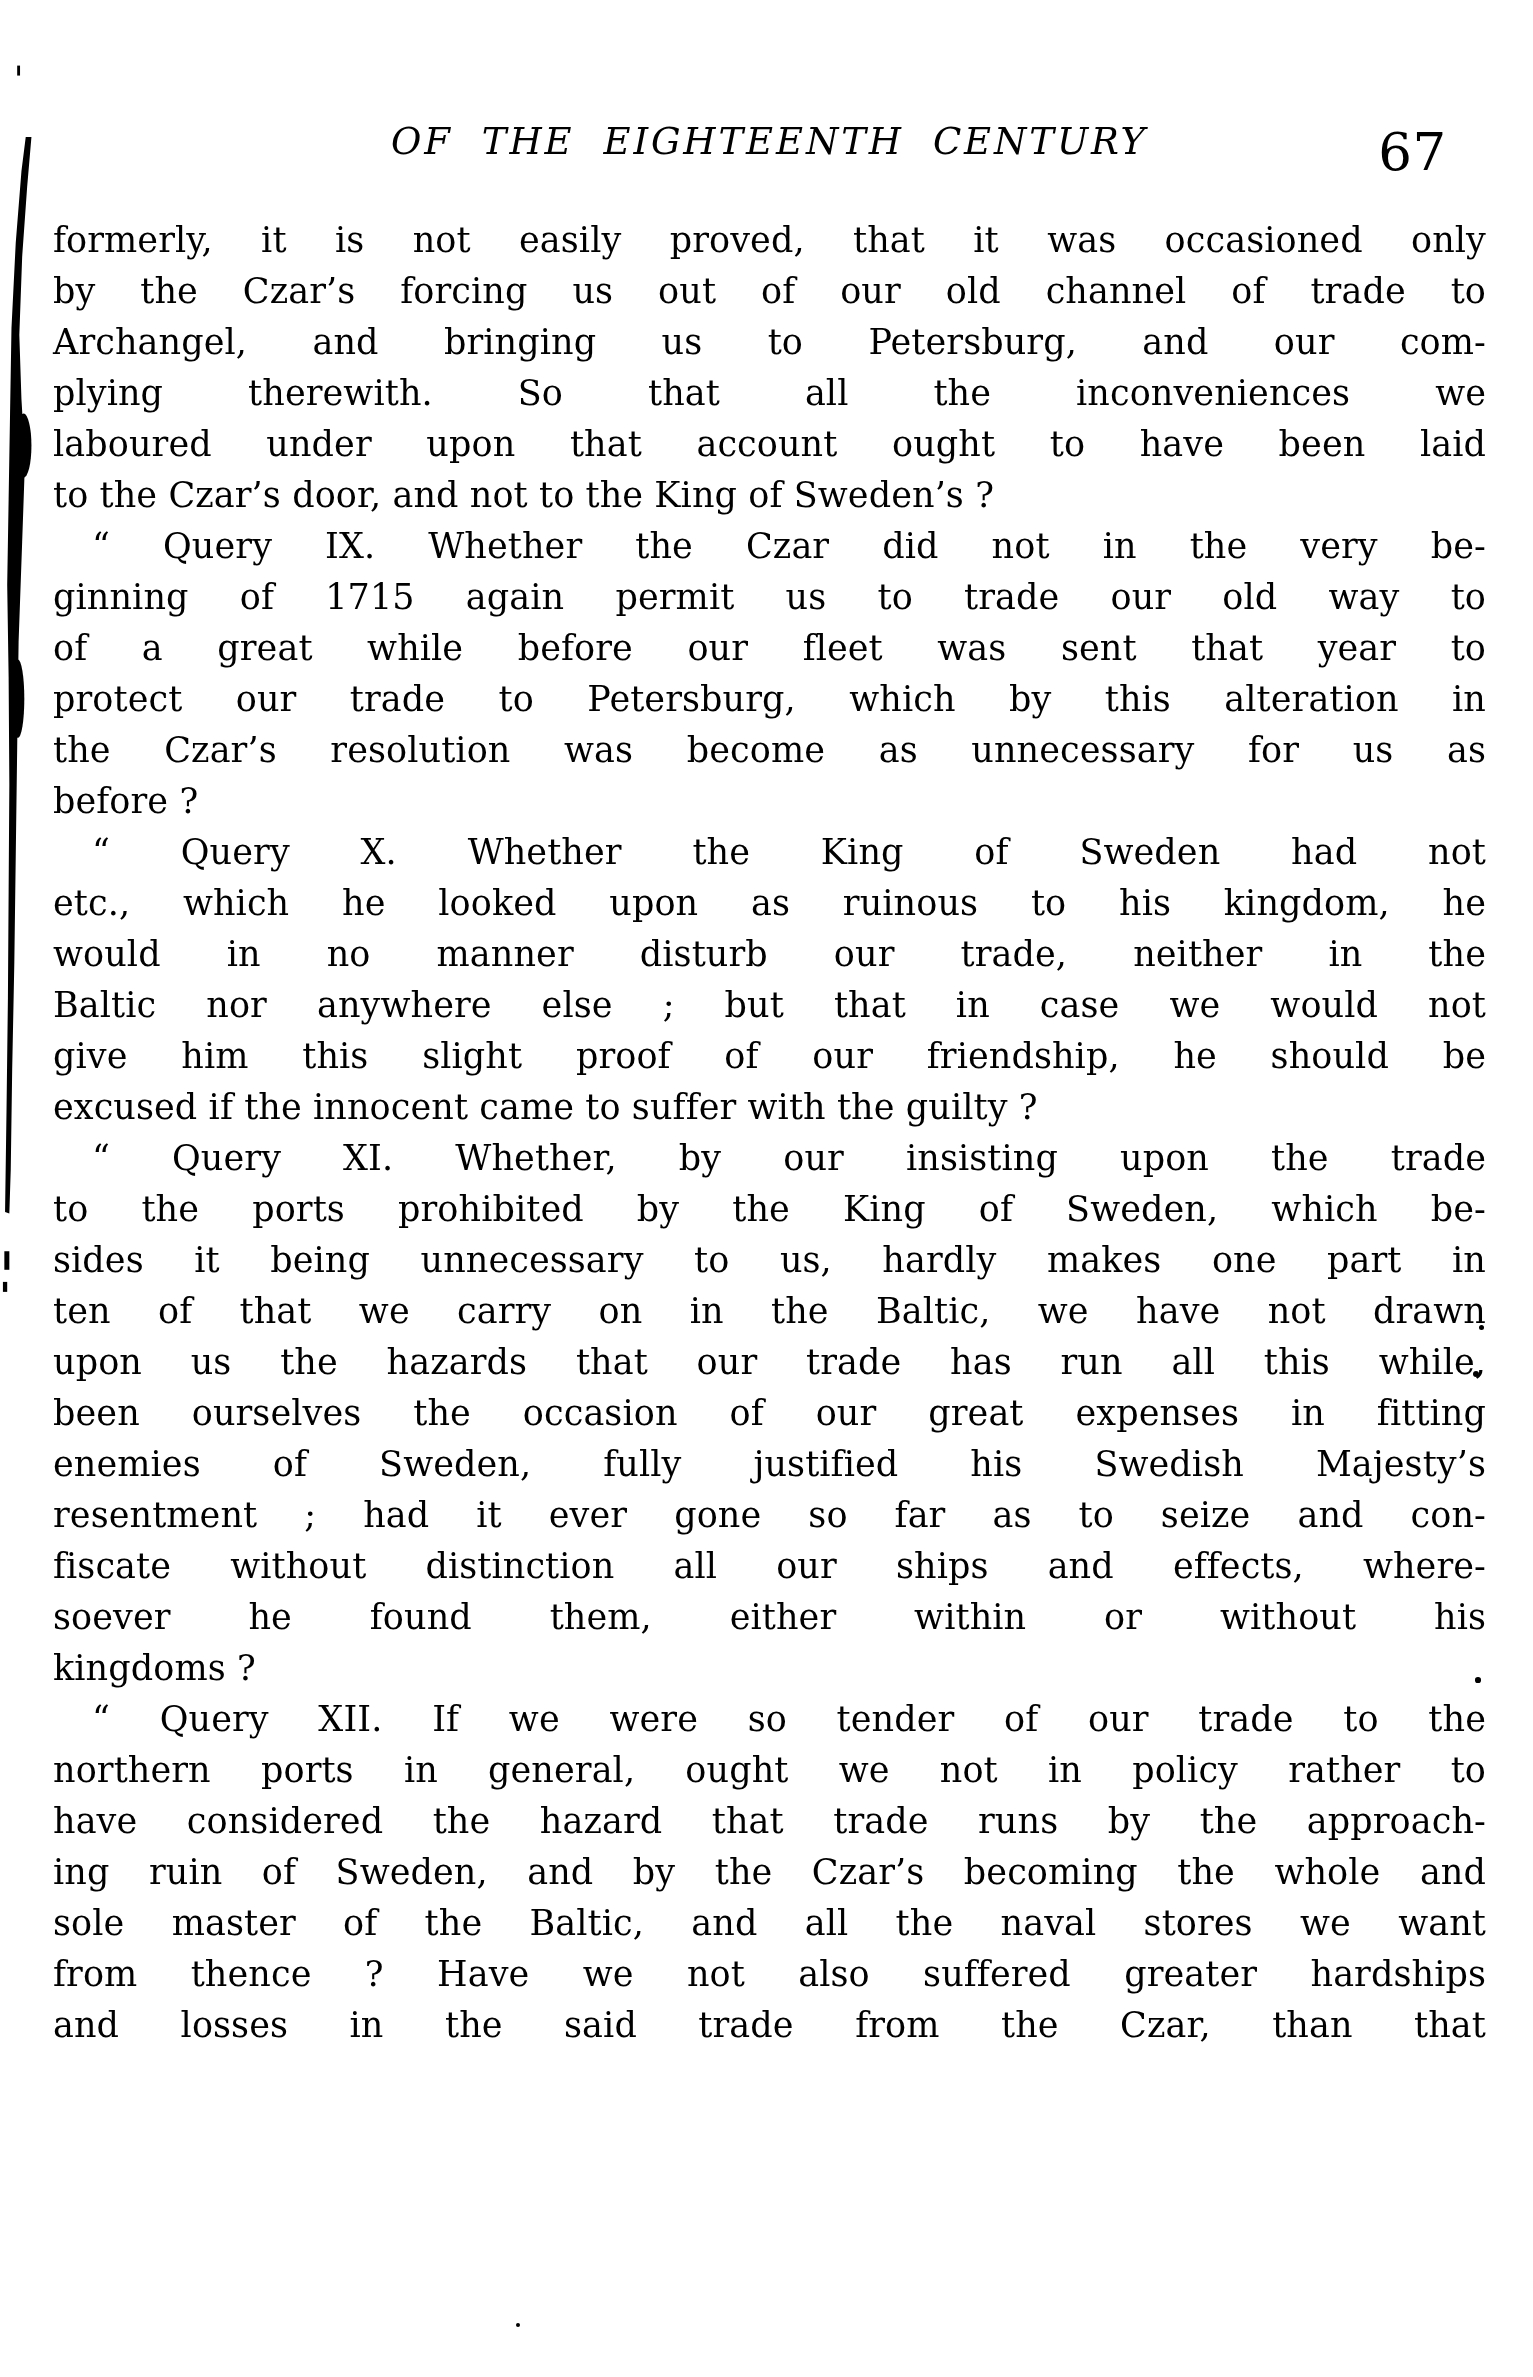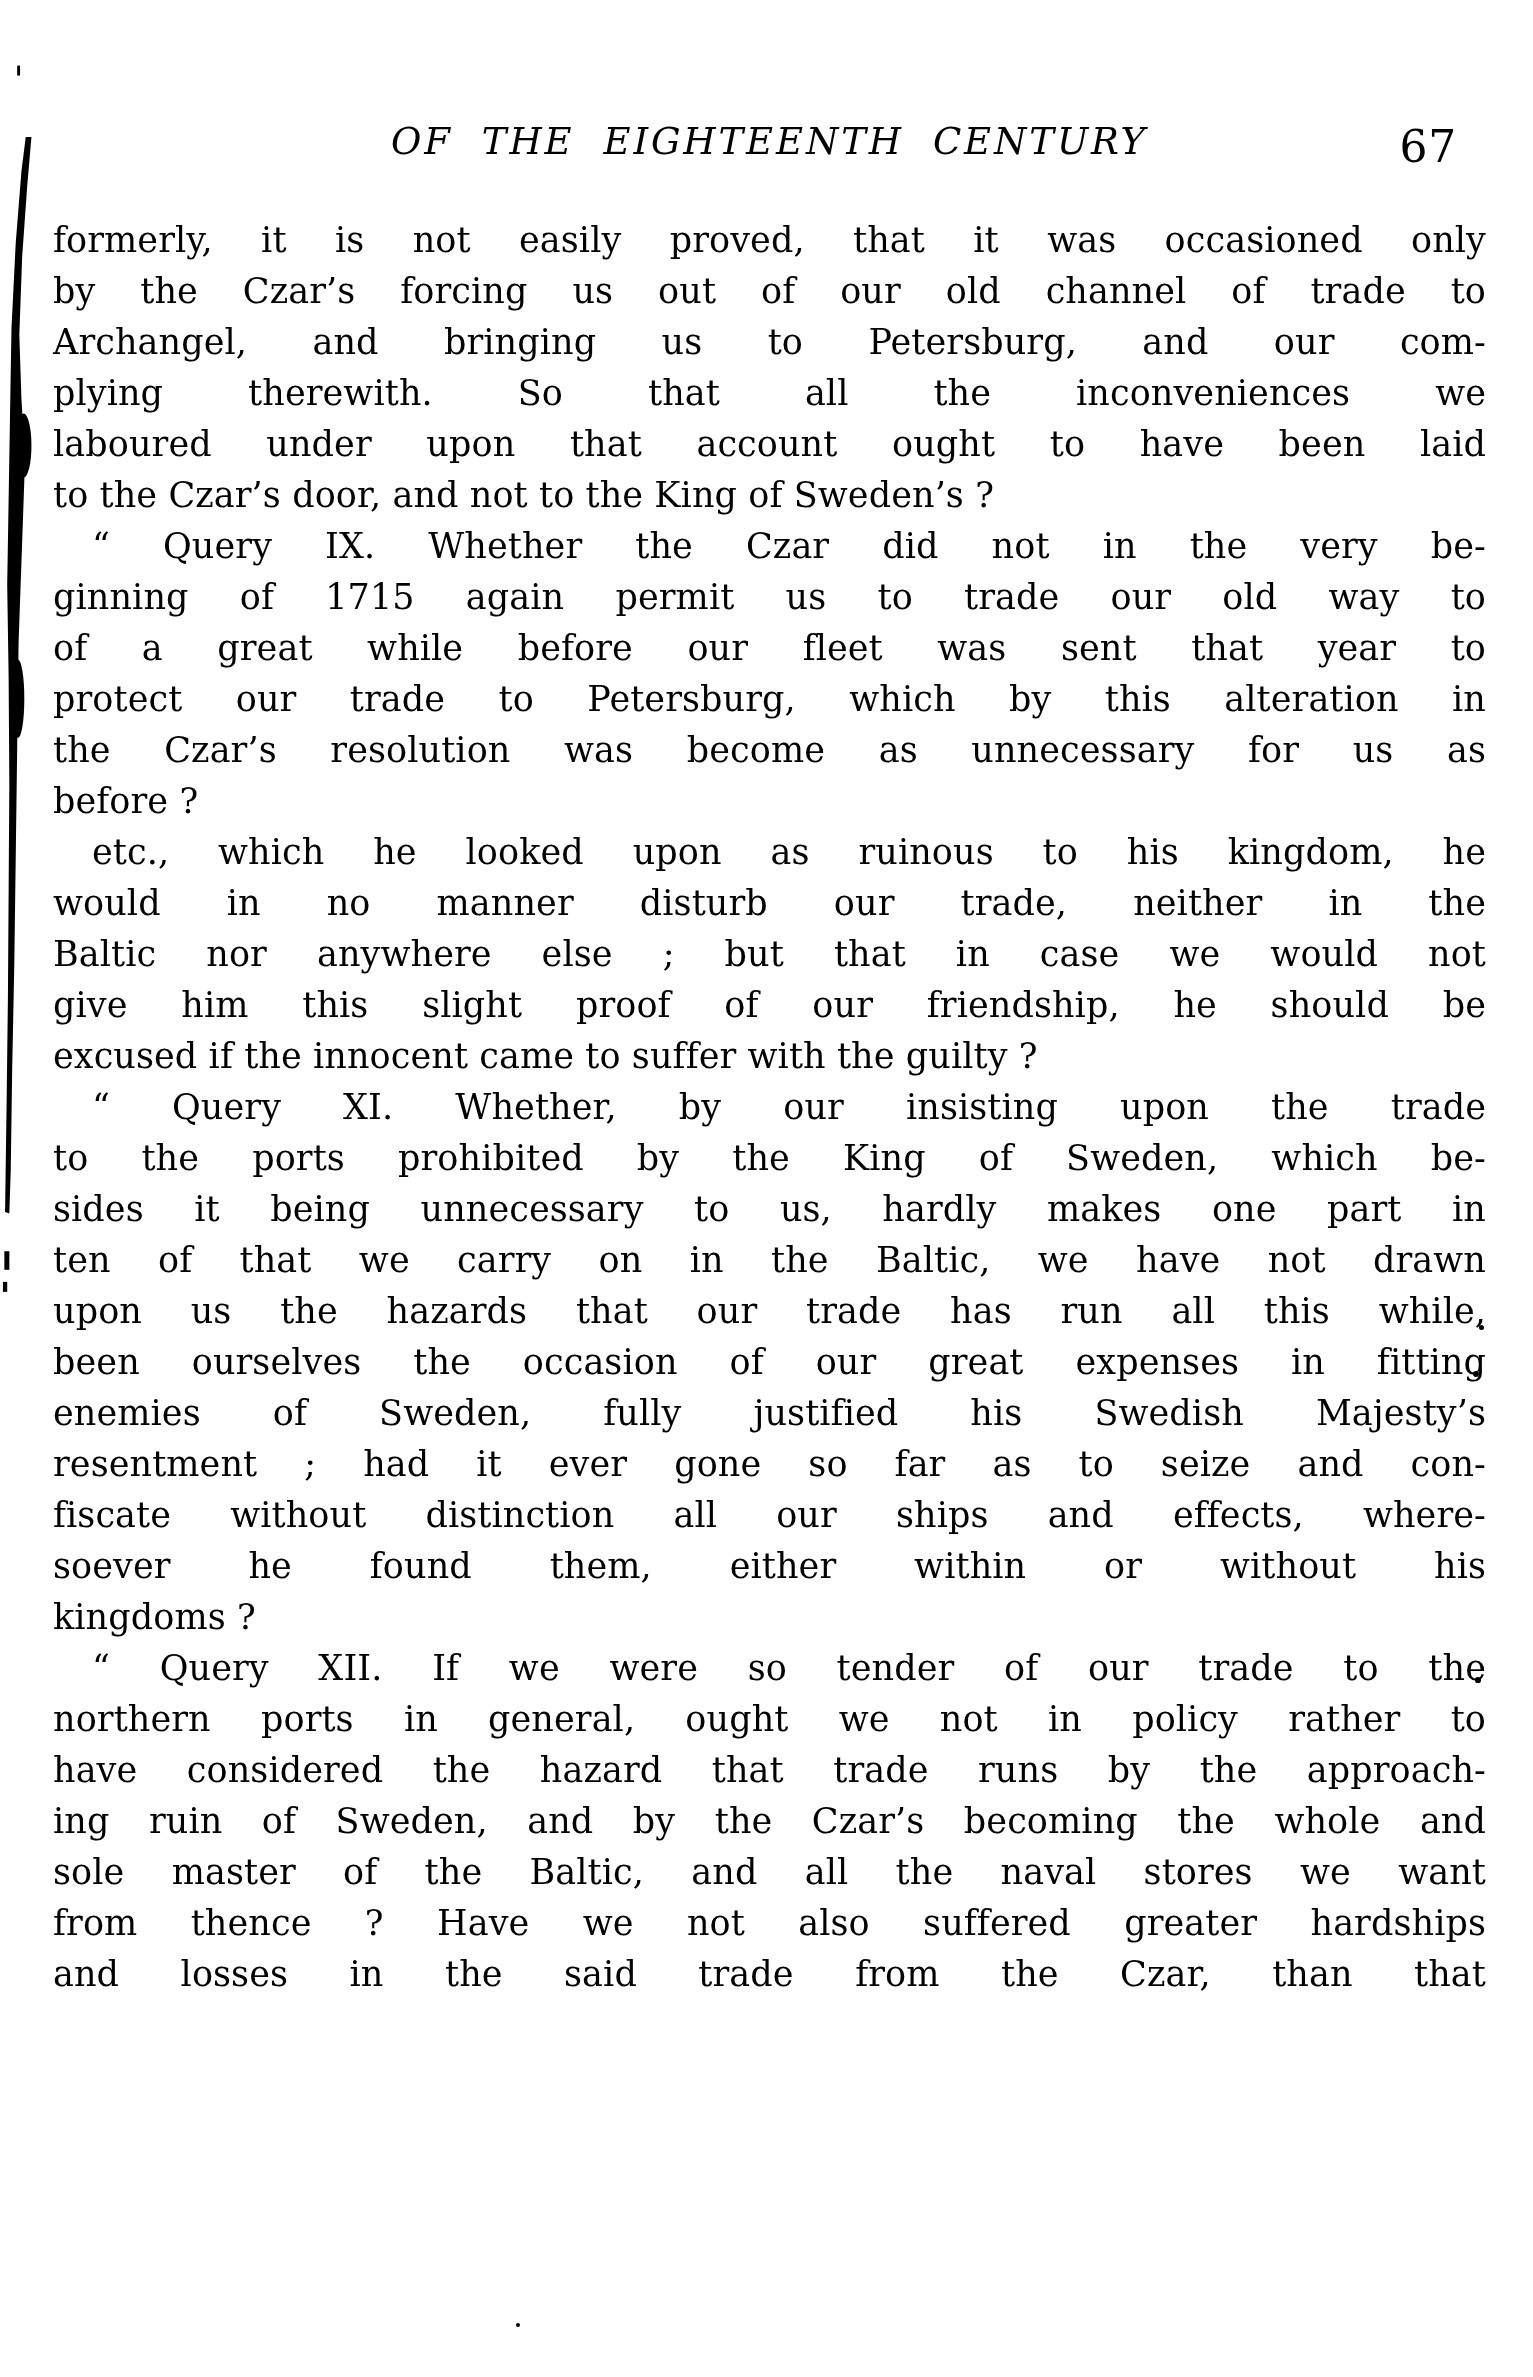--- a/index.html
+++ b/index.html
@@ -25,23 +25,23 @@
     left: 0; right: 0;
     text-align: center;
     font-style: italic;
     font-size: 37px;
     letter-spacing: 2.9px;
     word-spacing: 14.3px;
     white-space: nowrap;
   }
   .page-number {
     position: absolute;
-    right: 29px;
+    right: 39px;
     top: 1.4px;
-    font-size: 44px;
+    font-size: 53px;
     letter-spacing: 0.7px;
   }
   
   .text-block {
     position: absolute;
     left: 53px;
     top: 215px;
     width: 1433px;
     font-size: 35px;
     line-height: 51px;
@@ -89,20 +89,21 @@
       </div>
       <div class="paragraph indent">
         <div class="line"><span>“ </span><span class="it">Query</span><span> IX. Whether the Czar did not in the very be-</span></div>
         <div class="line"><span>ginning of 1715 again permit us to trade our old way to</span></div>
         <div class="line"><span>of a great while before our fleet was sent that year to</span></div>
         <div class="line"><span>protect our </span><span class="it">trade to Petersburg</span><span>, which by this alteration in</span></div>
         <div class="line"><span>the Czar’s resolution was become as unnecessary for us as</span></div>
         <div class="line end"><span>before ?</span></div>
       </div>
       <div class="paragraph indent">
+        <div class="line"><span>“ </span><span class="it">Query</span><span> X. Whether the King of Sweden had not</span></div>
         <div class="line"><span>etc., which he looked upon as ruinous to his kingdom, he</span></div>
         <div class="line"><span>would in no manner disturb our trade, neither in the</span></div>
         <div class="line"><span>Baltic nor anywhere else ; but that in case we would not</span></div>
         <div class="line"><span>give him this slight proof of our friendship, he should be</span></div>
         <div class="line end"><span>excused if the innocent came to suffer with the guilty ?</span></div>
       </div>
       <div class="paragraph indent">
         <div class="line"><span>“ </span><span class="it">Query</span><span> XI. Whether, by our insisting upon the trade</span></div>
         <div class="line"><span>to the ports prohibited by the King of Sweden, which be-</span></div>
         <div class="line"><span>sides it being unnecessary to us, hardly makes one part in</span></div>

